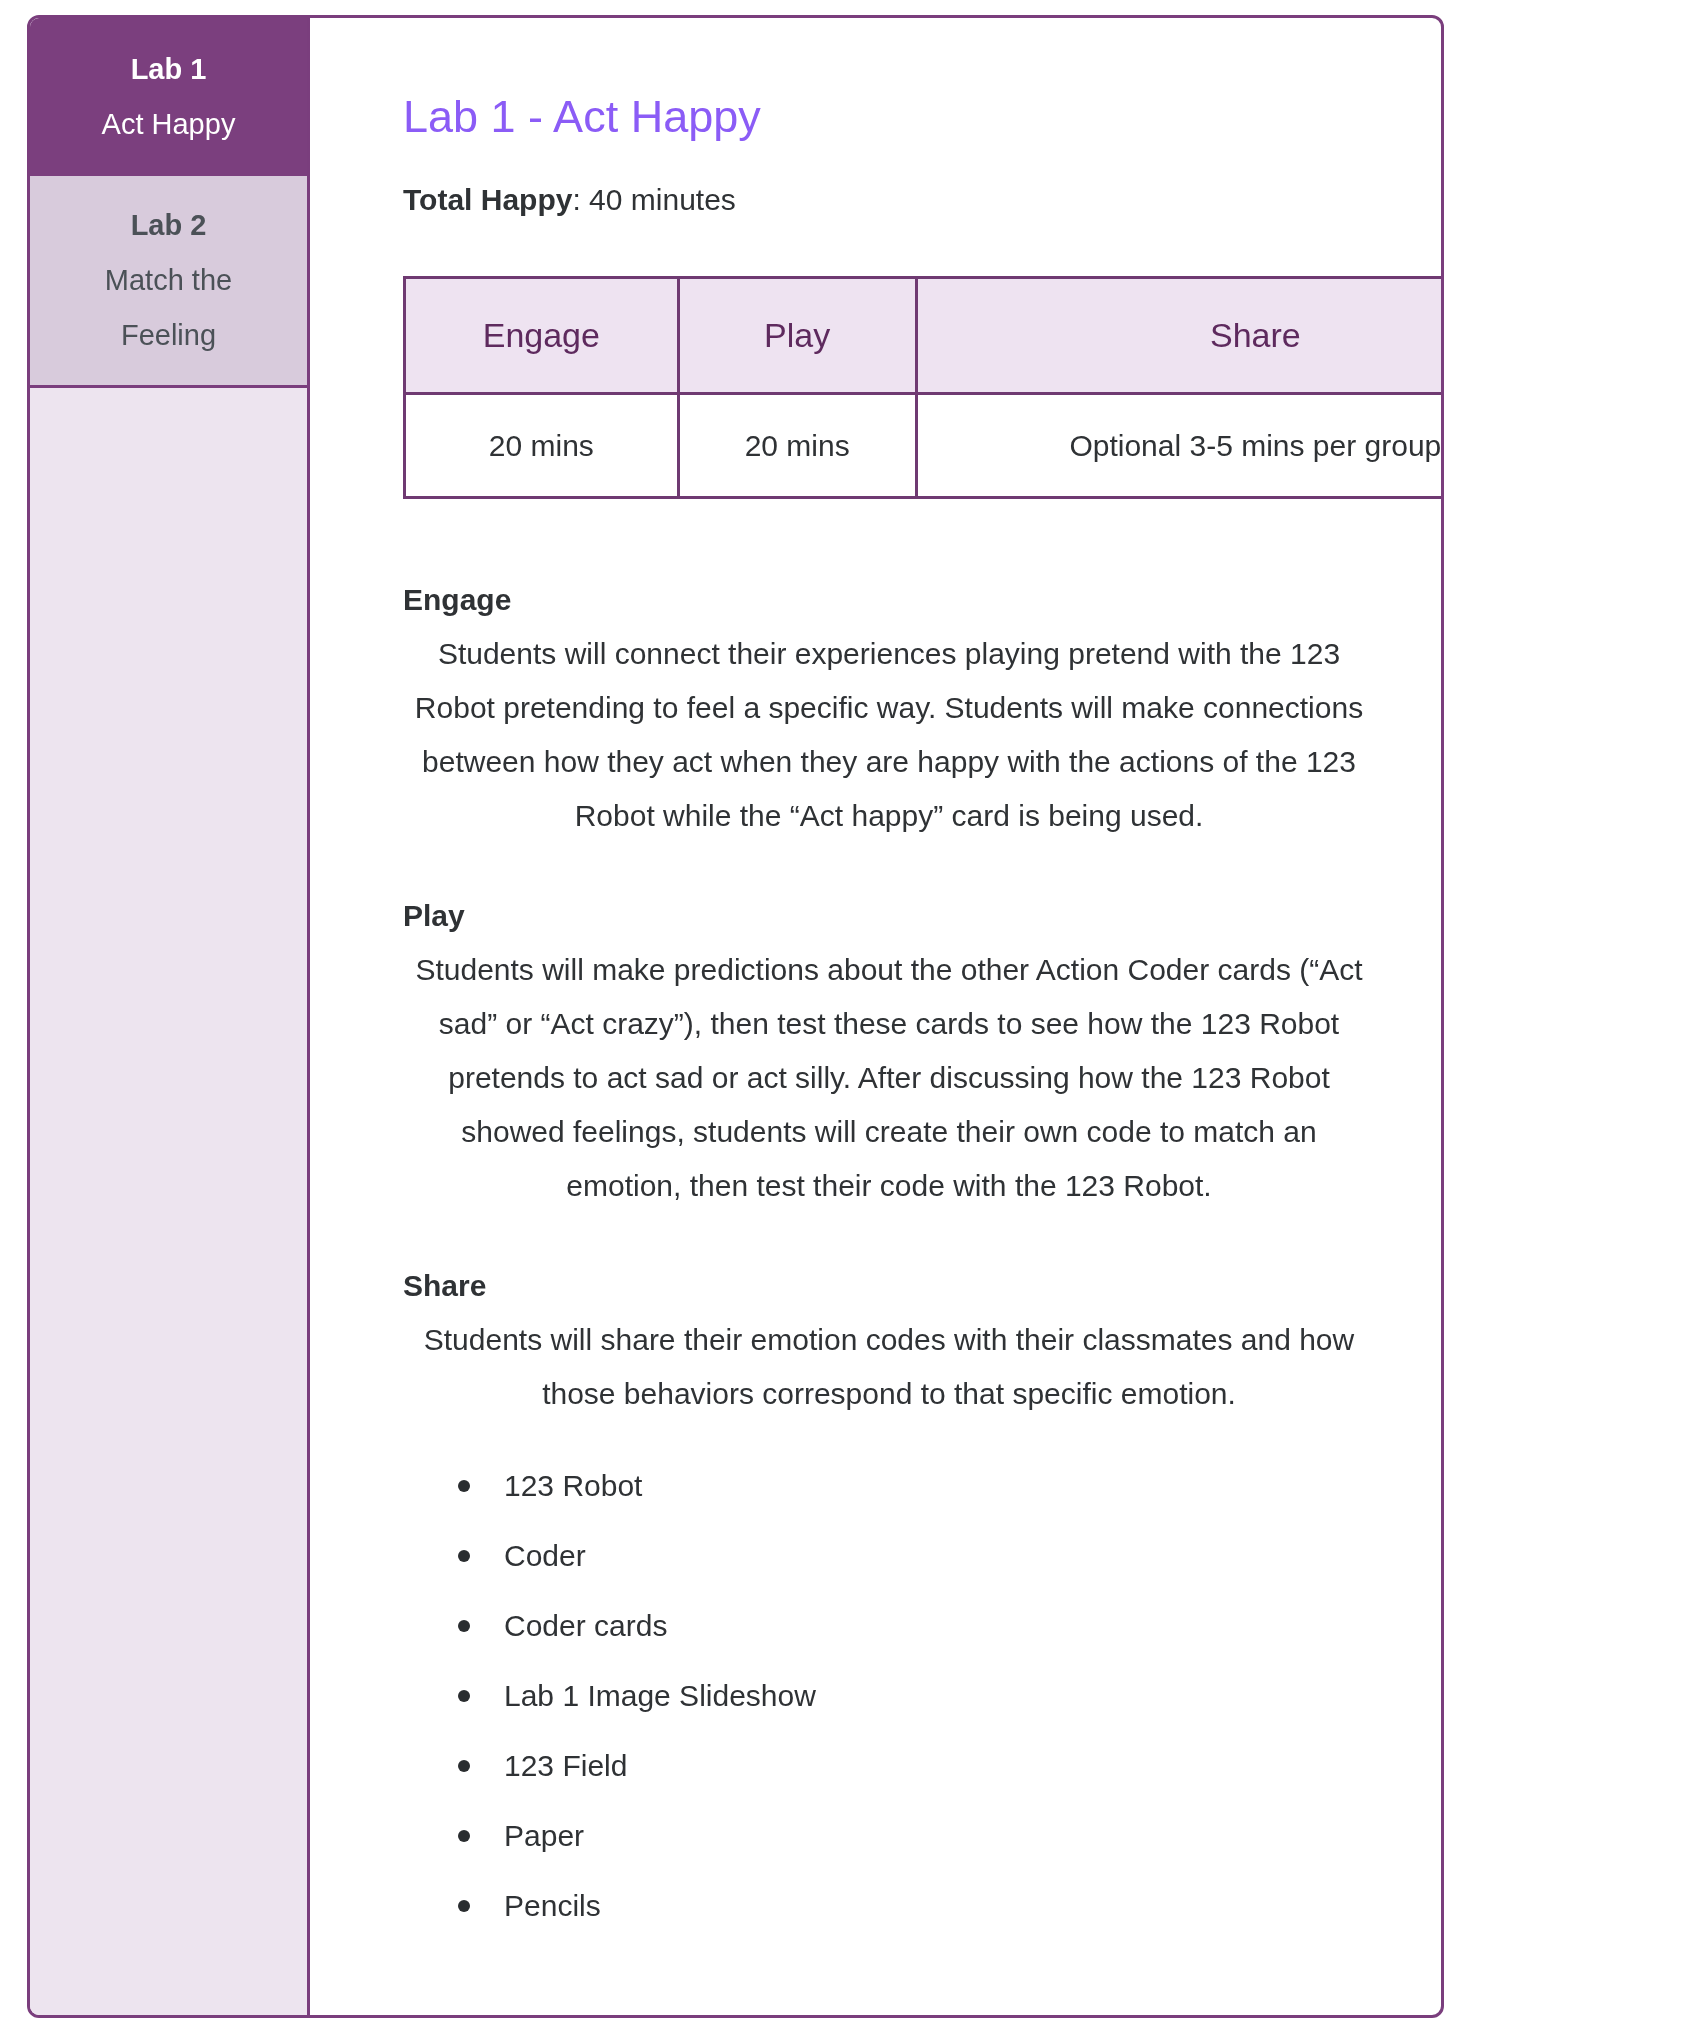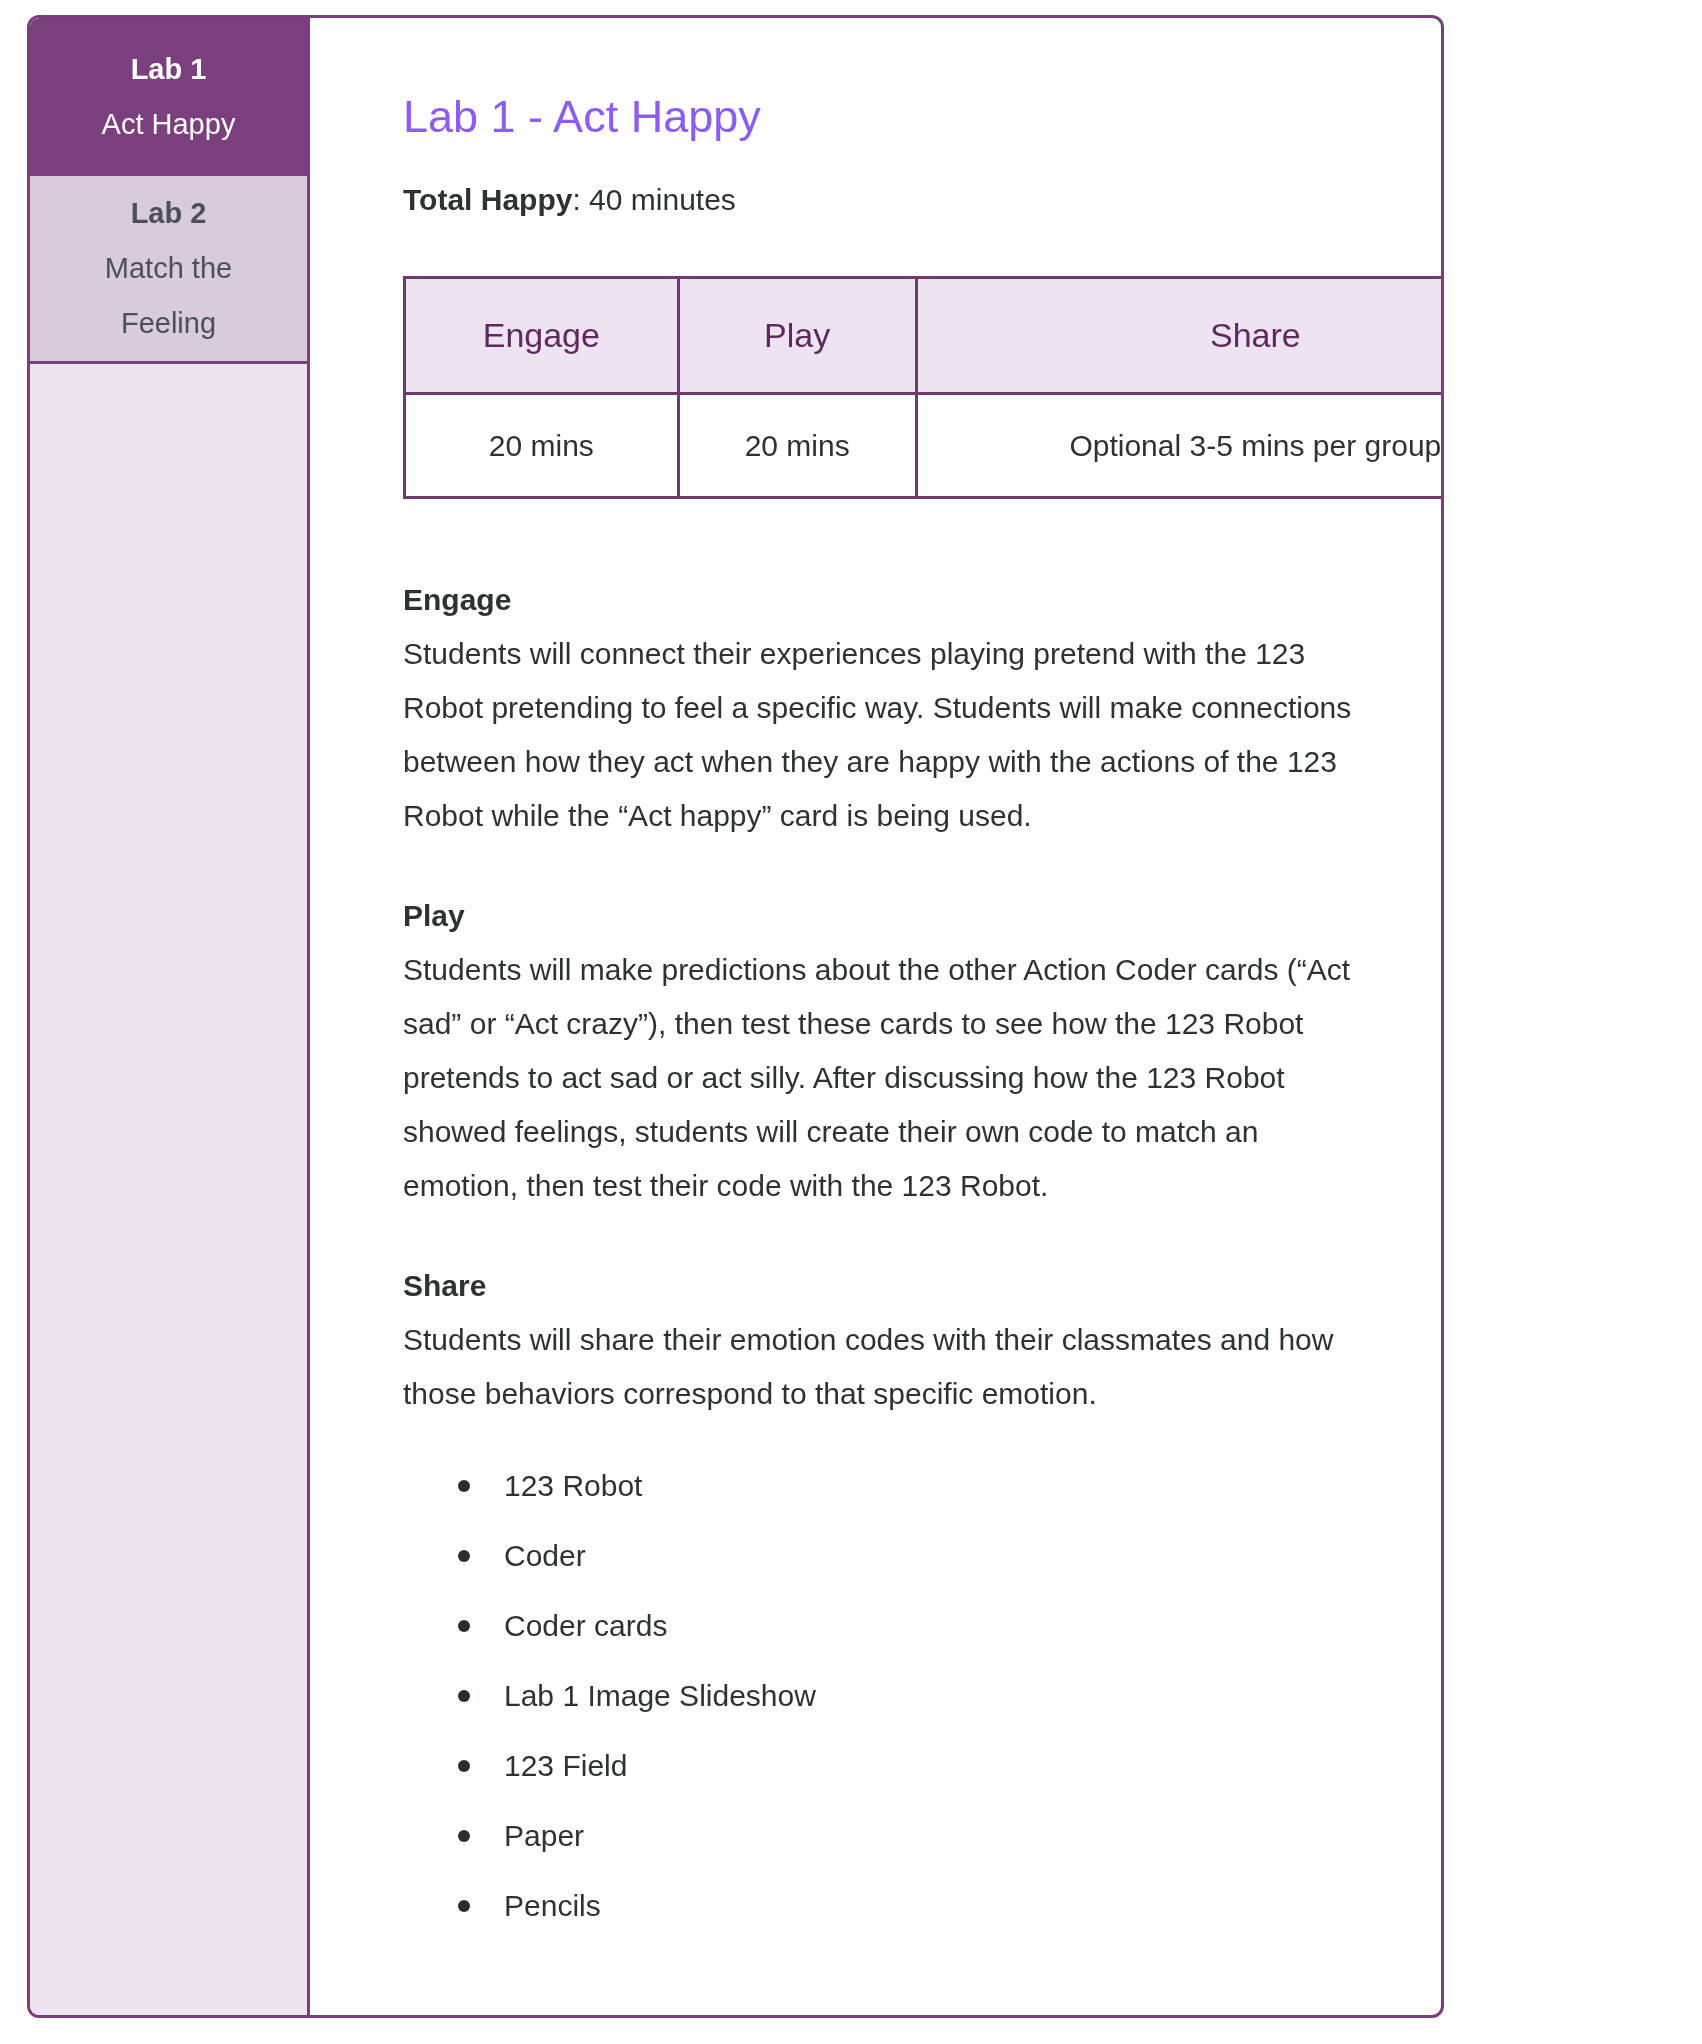--- a/index.html
+++ b/index.html
@@ -30,21 +30,21 @@
     text-align: center;
     font-size: 29px; line-height: 55px;
     padding: 24px 26px;
     cursor: pointer;
   }
   .tab .lab-label { font-weight: bold; display: block; }
   .tab.active { background: #7b3f7e; color: #ffffff; }
   .tab.inactive {
     background: #d8cbdc; color: #4b5157;
     border-bottom: 3px solid #7a3e7d;
-    padding: 10px 26px;
+    padding: 22px 26px;
   }
   
   .content { flex: 1 1 auto; padding: 72px 66px 0 93px; overflow: hidden; }
   .page-title {
     font-size: 45px; font-weight: 400;
     color: #8b5cf6;
     line-height: 1.2;
     margin-bottom: 36px;
   }
   .total-time { font-size: 30px; line-height: 40px; margin-bottom: 56px; }
@@ -71,21 +71,21 @@
     height: 104px;
   }
   
   .section { margin-bottom: 46px; }
   .section-heading {
     font-size: 30px; font-weight: bold;
     line-height: 54px; color: #2f3235;
   }
   .section-body {
     font-size: 30px; line-height: 54px;
-    max-width: 1205px; color: #2f3235;
+    max-width: 1205px; color: #2f3235; text-align: center;
   }
   
   .materials-list {
     list-style: none;
     margin-top: 21px;
     padding-left: 55px;
   }
   .materials-list li {
     position: relative;
     font-size: 30px; line-height: 38px;

